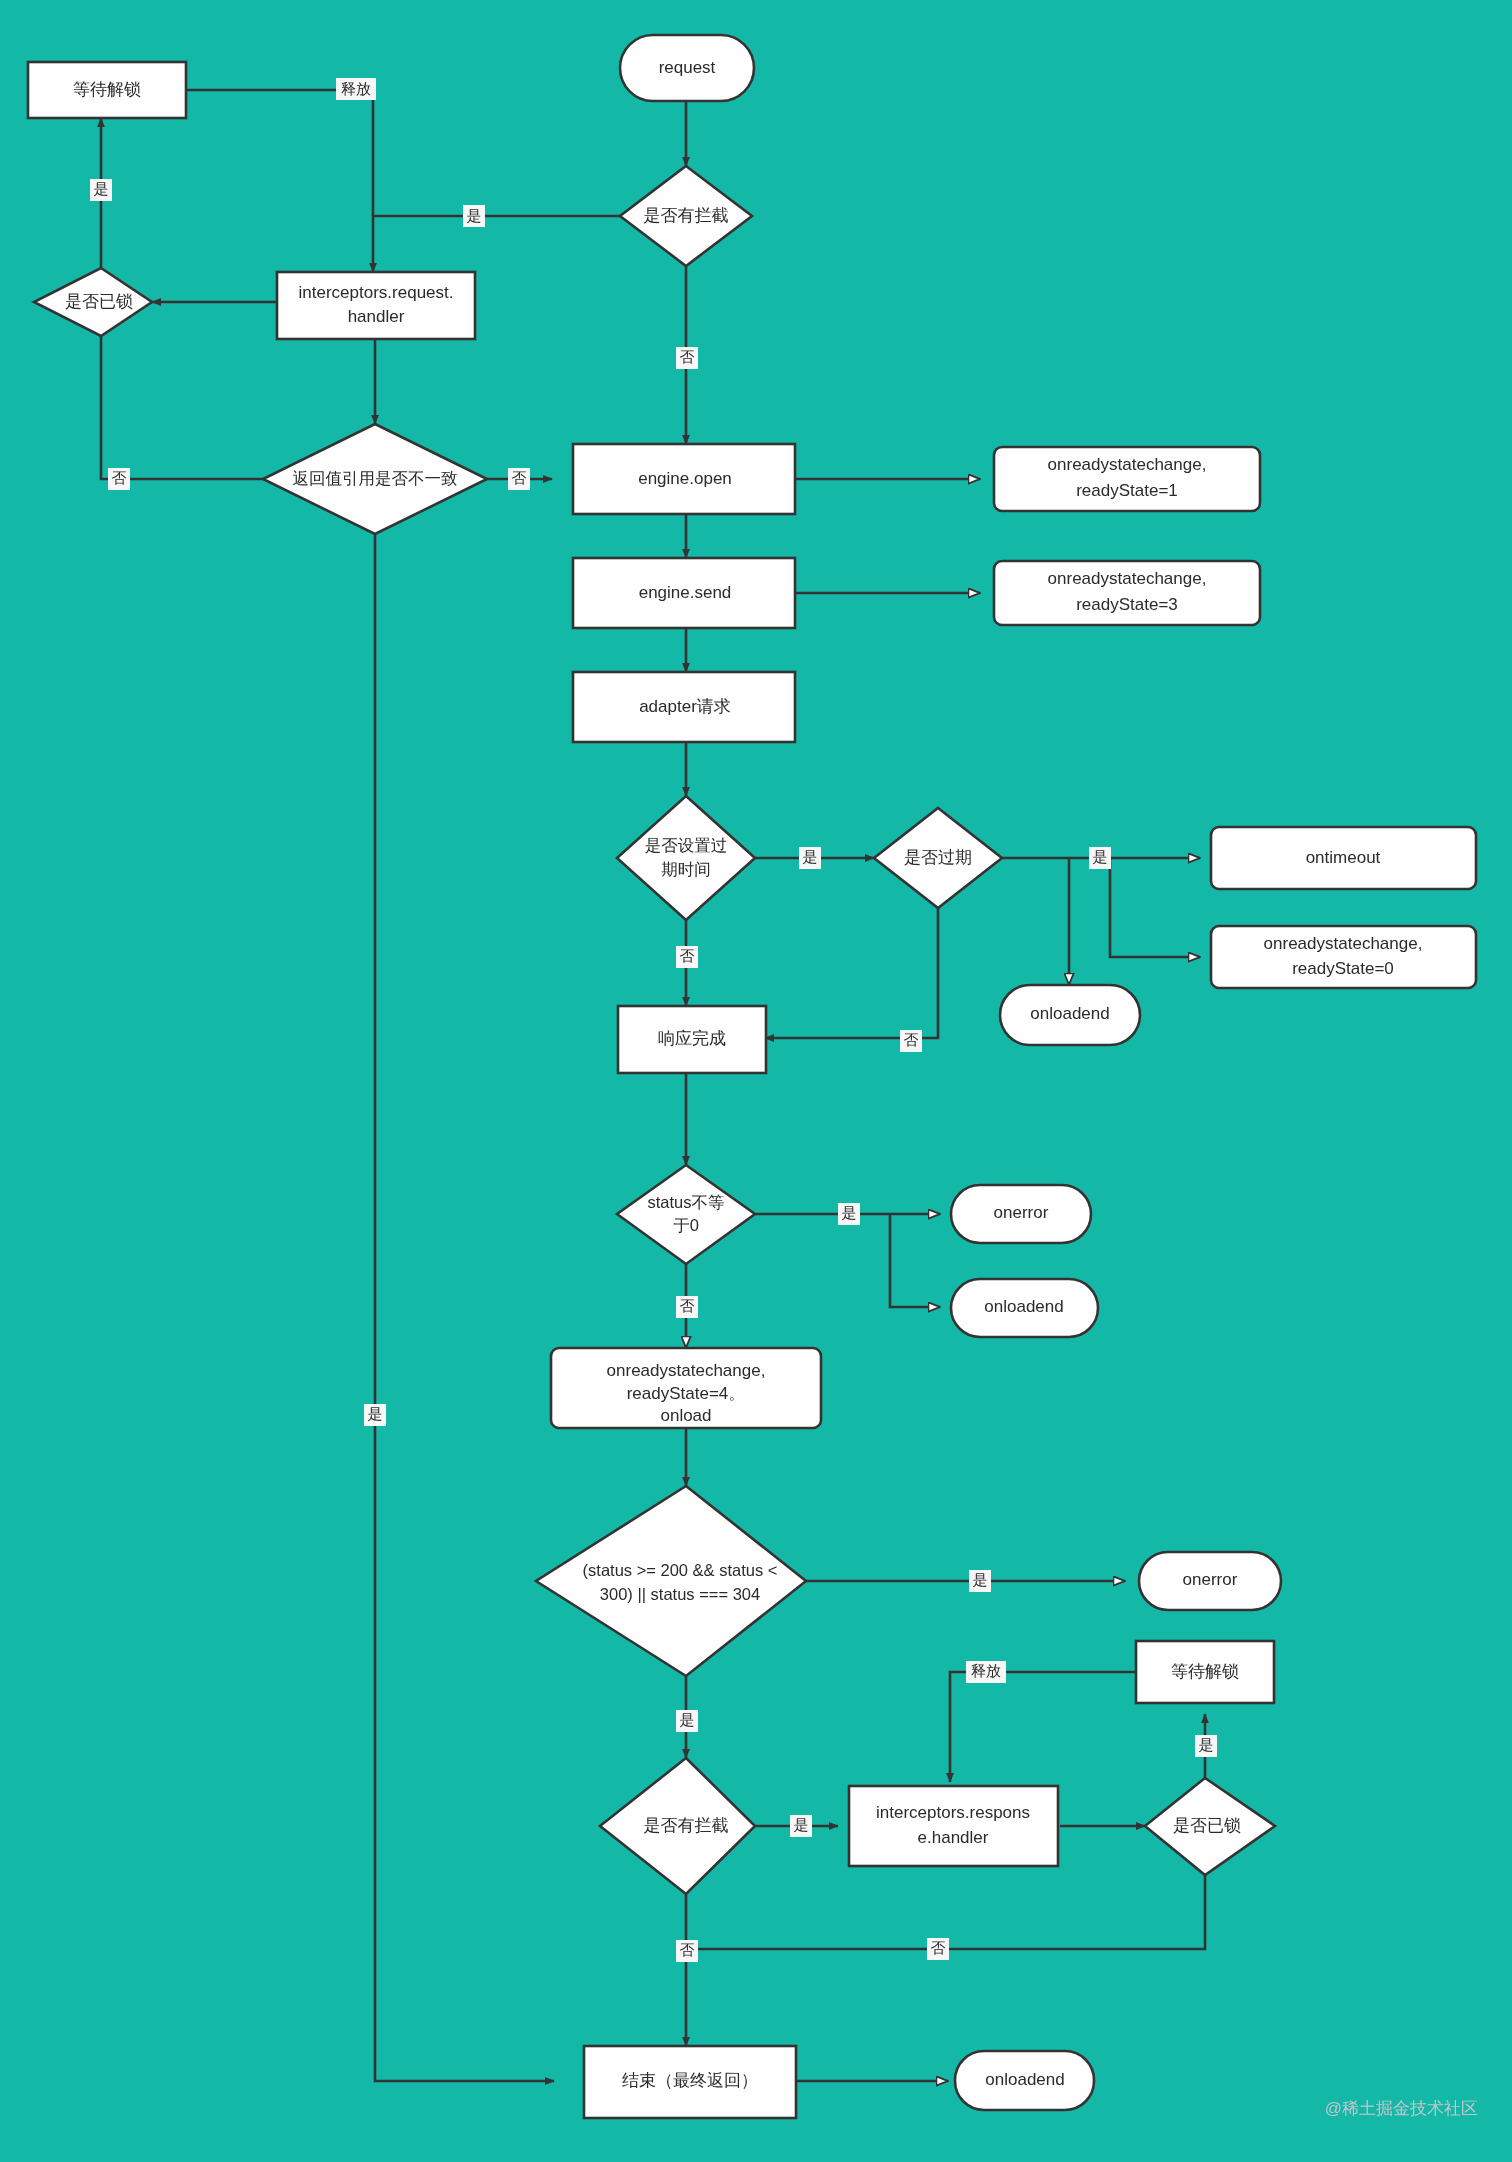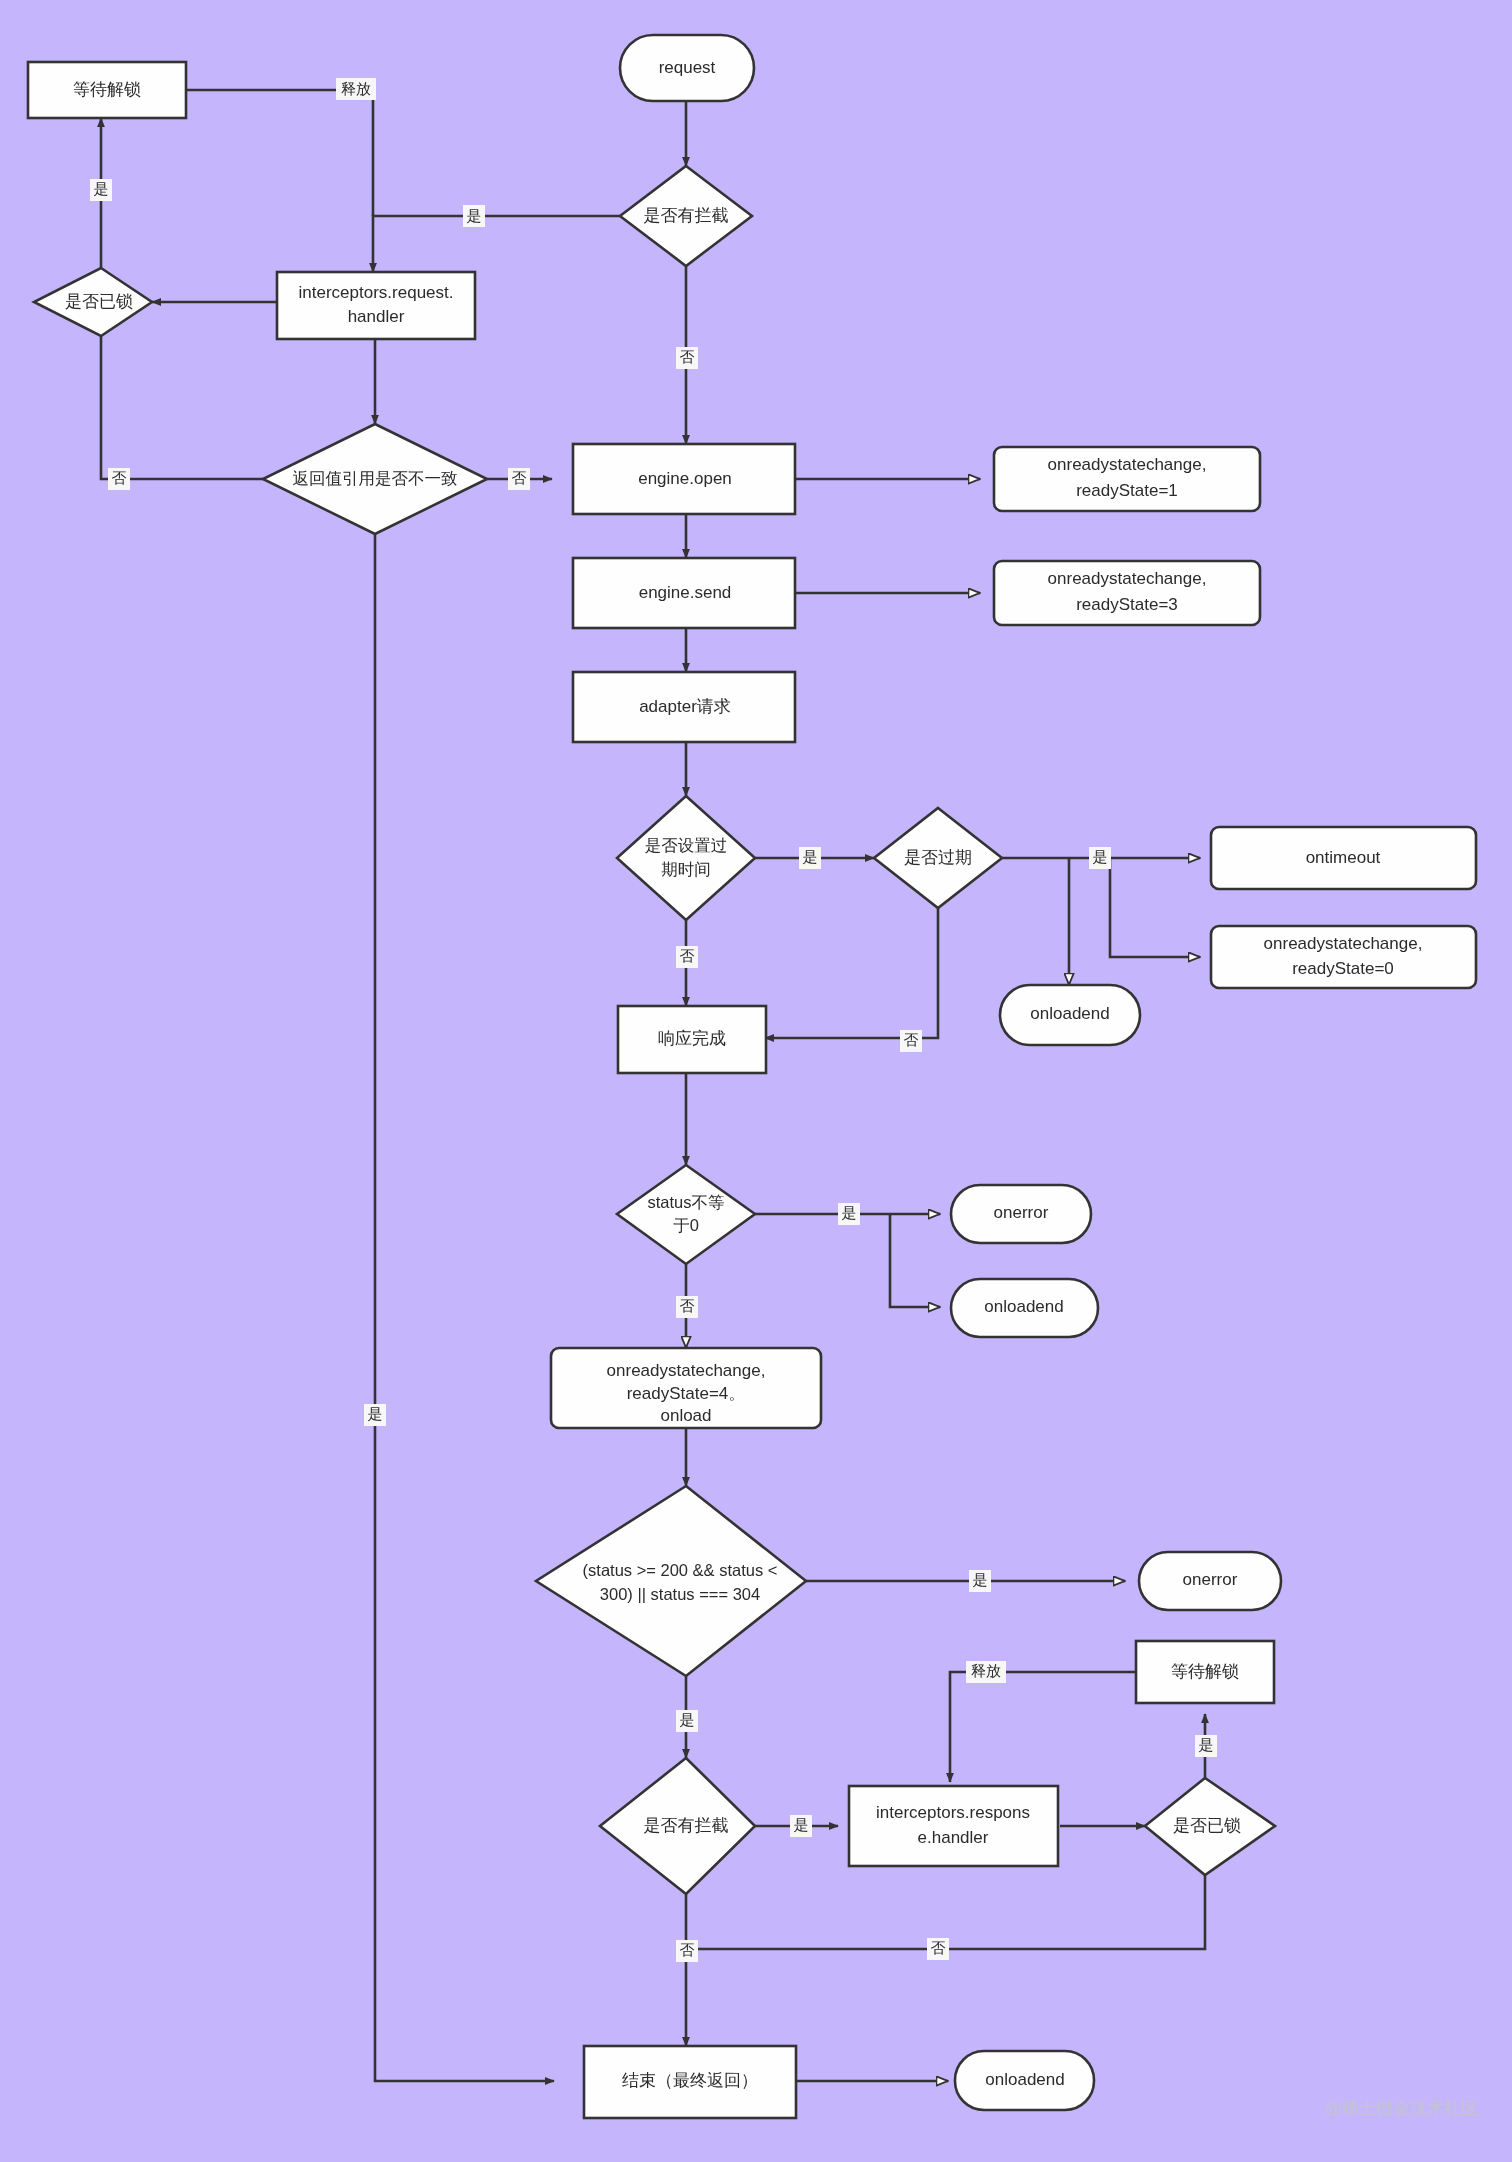--- a/index.html
+++ b/index.html
@@ -4,21 +4,21 @@
 <style>
   html, body {
     margin: 0;
     padding: 0;
     background: #f7f7f7;
   }
   #canvas-wrap {
     position: relative;
     width: 1512px;
     height: 2162px;
-    background: #c4b5fd;
+    background: #14b8a6;
     overflow: hidden;
   }
   svg#flow {
     position: absolute;
     top: 0;
     left: 0;
     width: 1512px;
     height: 2162px;
     font-family: "Liberation Sans", "DejaVu Sans", sans-serif;
   }

